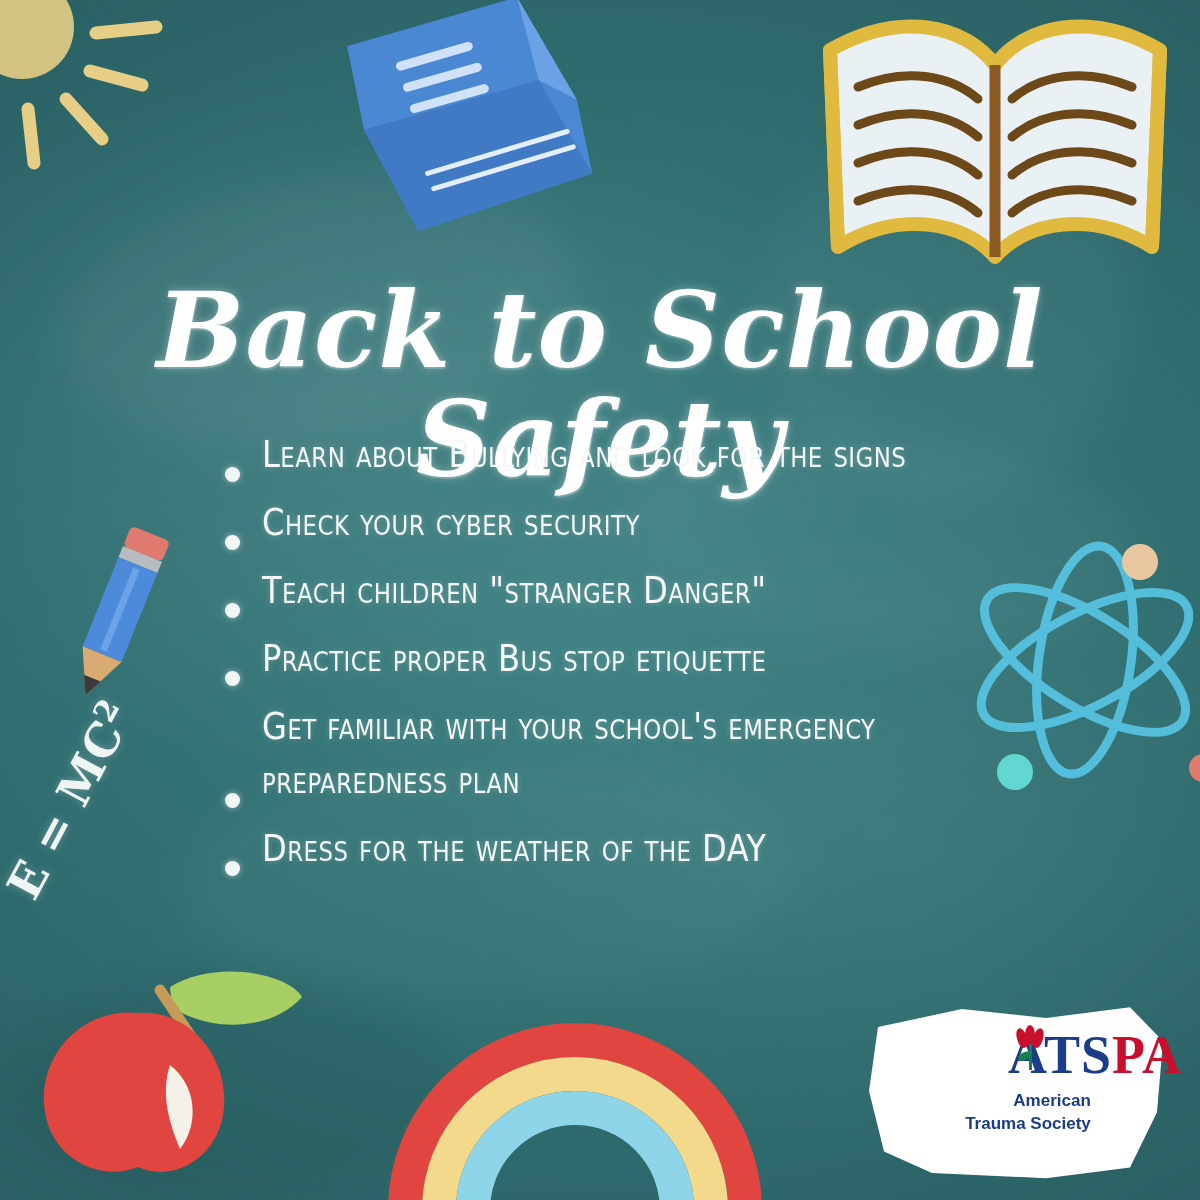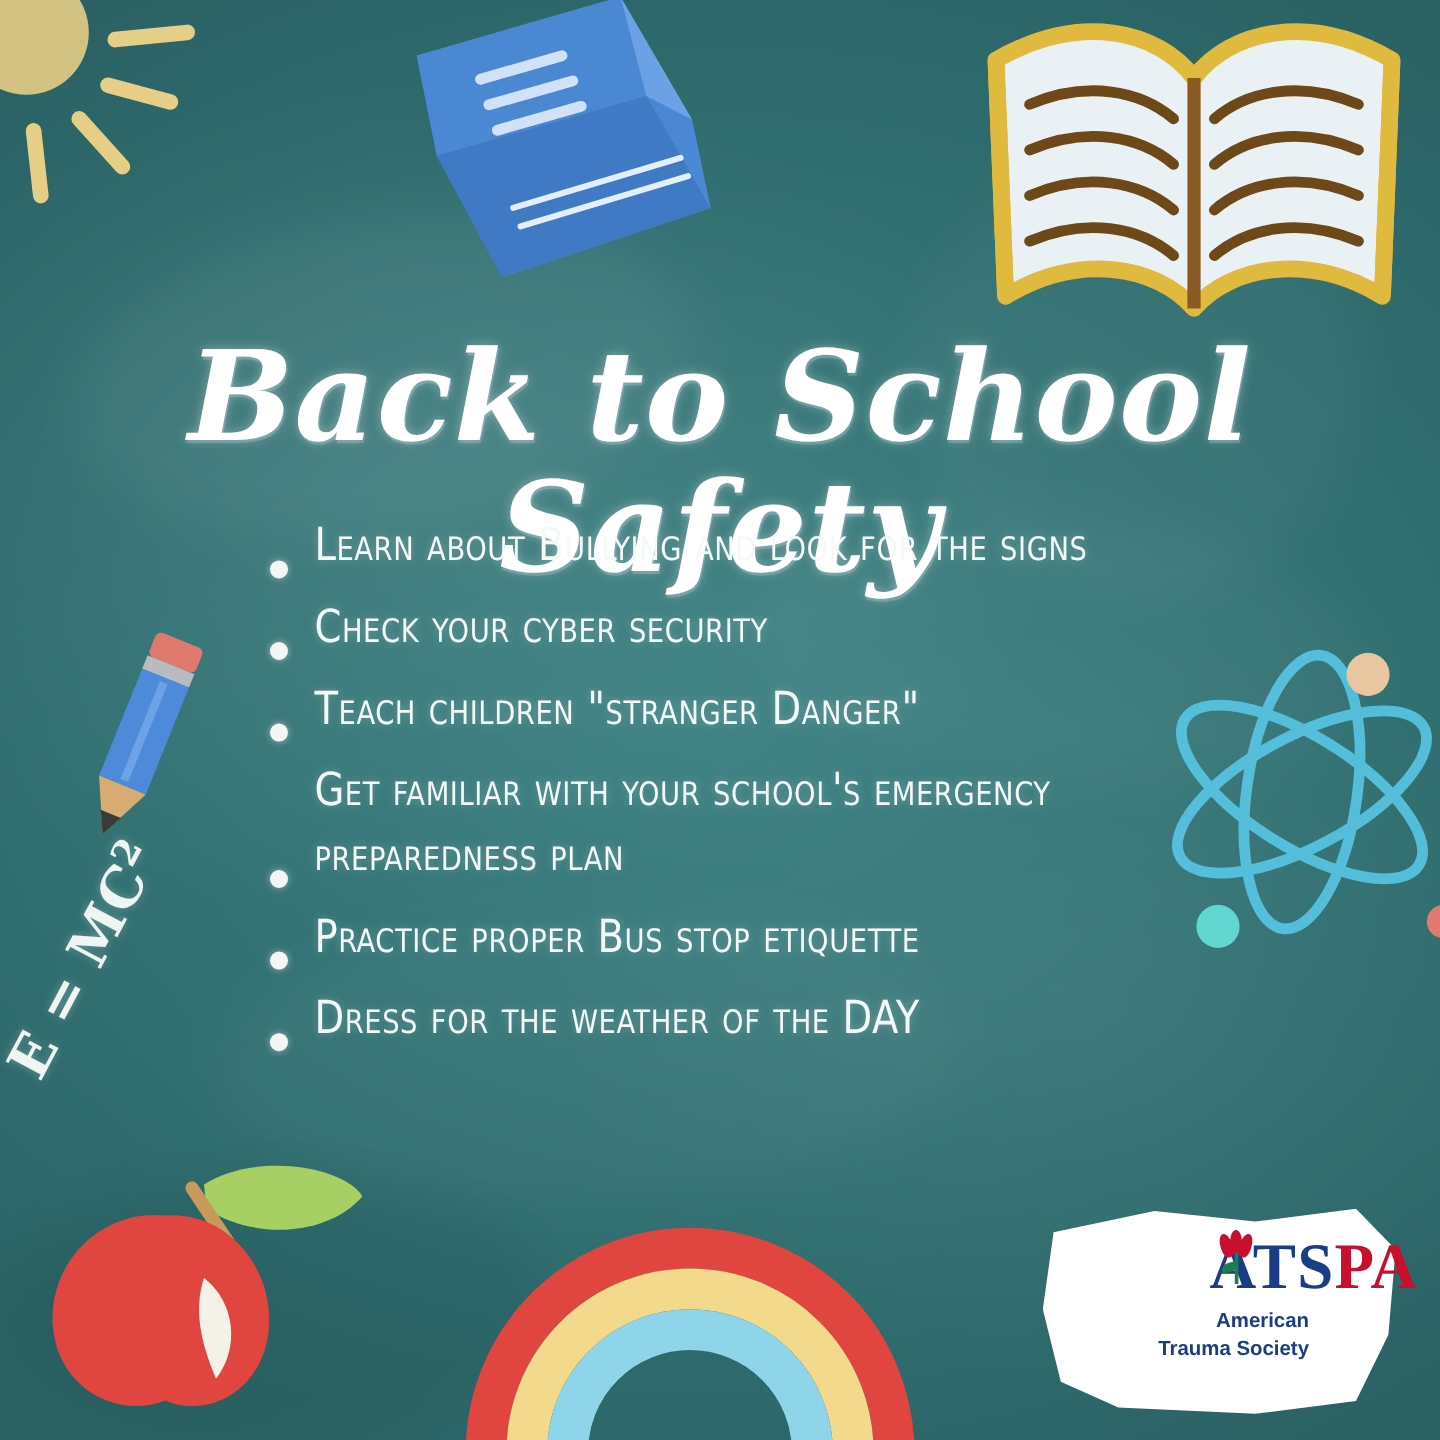--- a/index.html
+++ b/index.html
@@ -279,25 +279,25 @@
     <div class="bullet-row">
       <span class="dot"></span>
       <span class="bullet-text">Check your cyber security</span>
     </div>
     <div class="bullet-row">
       <span class="dot"></span>
       <span class="bullet-text">Teach children "stranger Danger"</span>
     </div>
     <div class="bullet-row">
       <span class="dot"></span>
+      <span class="bullet-text">Practice proper Bus stop etiquette</span>
+    </div>
+    <div class="bullet-row">
+      <span class="dot"></span>
       <span class="bullet-text">Get familiar with your school's emergency preparedness plan</span>
-    </div>
-    <div class="bullet-row">
-      <span class="dot"></span>
-      <span class="bullet-text">Practice proper Bus stop etiquette</span>
     </div>
     <div class="bullet-row">
       <span class="dot"></span>
       <span class="bullet-text">Dress for the weather of the DAY</span>
     </div>
   </div>
 
   <div id="logo">
     <div class="logo-shape"></div>
     <div class="logo-text" id="logo-acronym">

